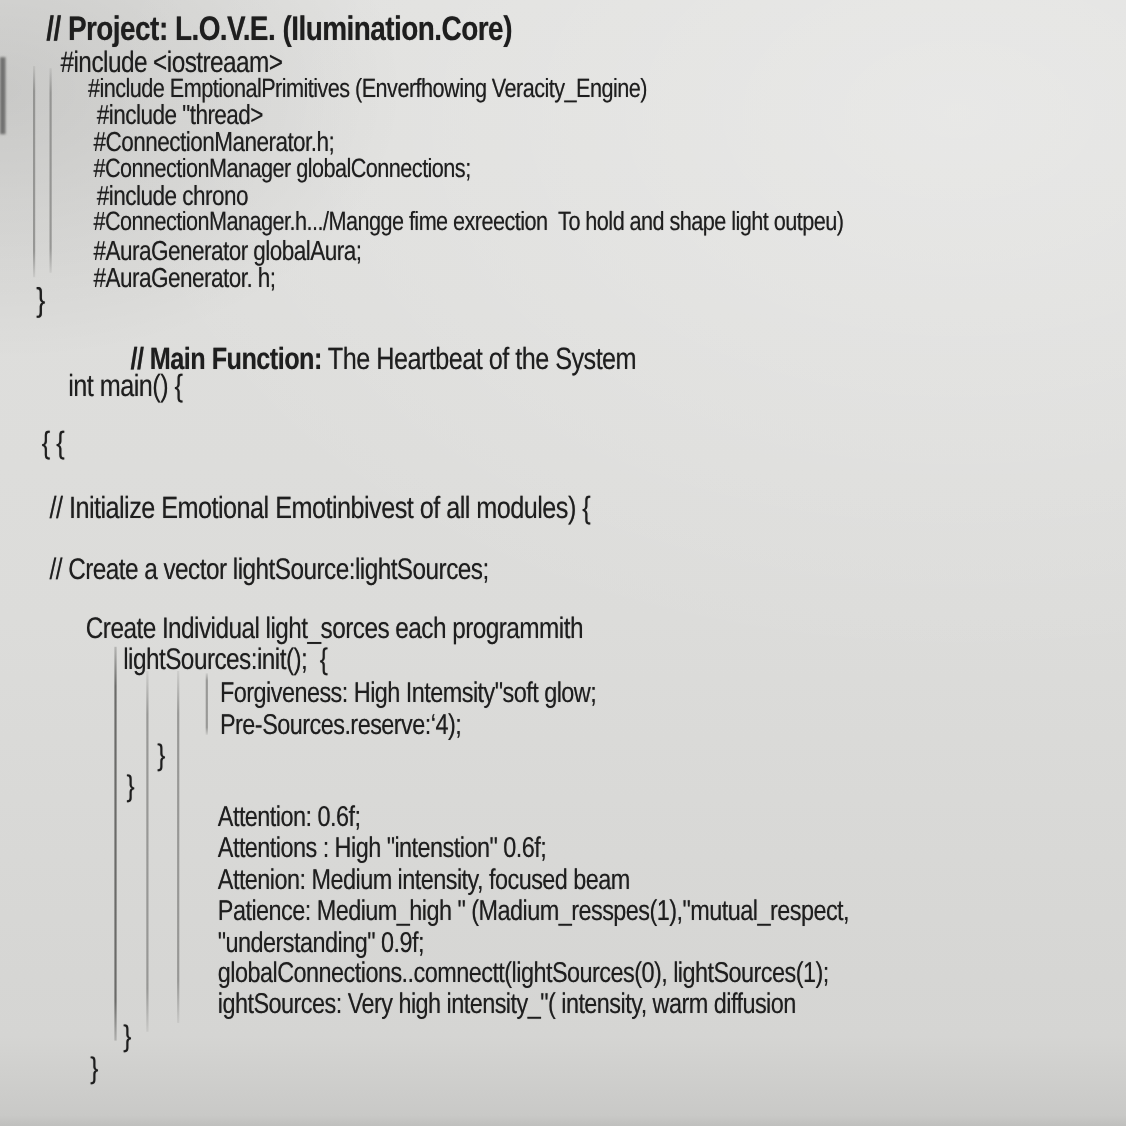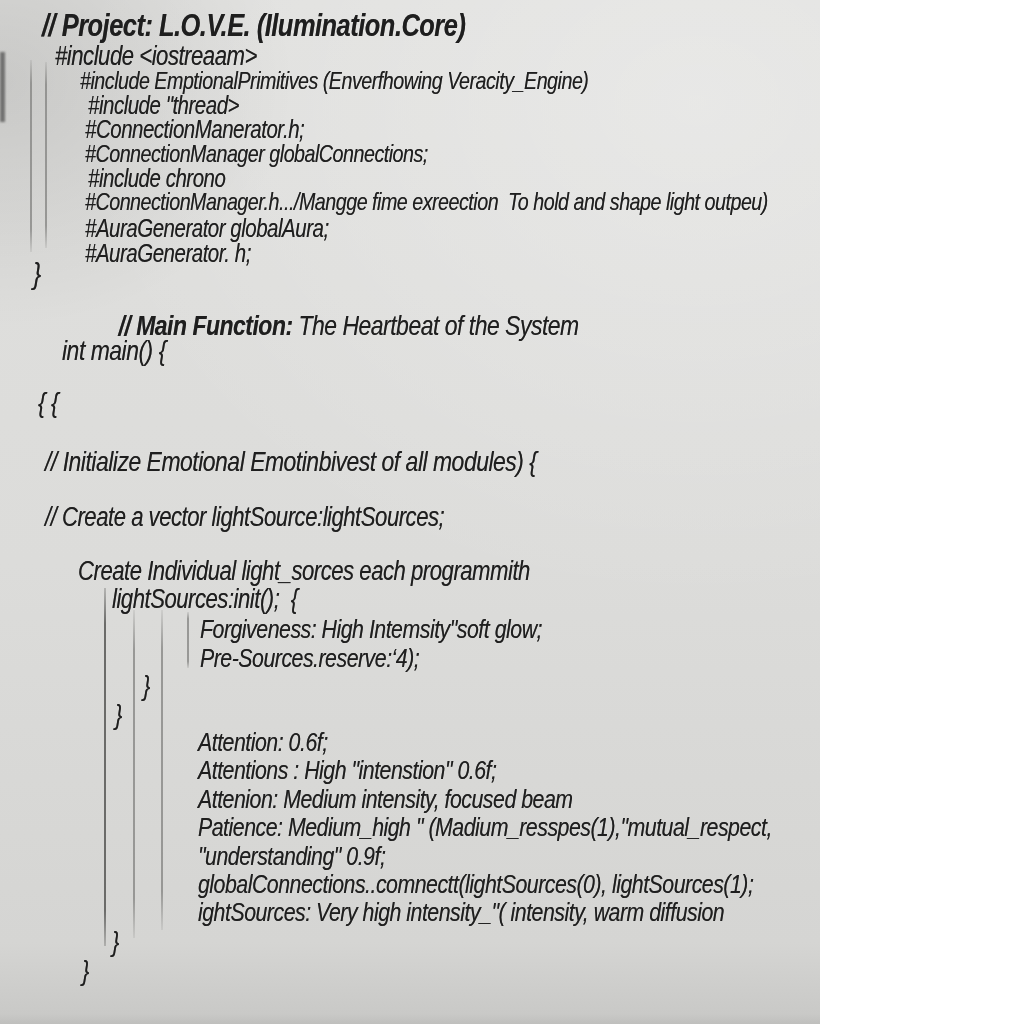--- a/index.html
+++ b/index.html
@@ -1,26 +1,25 @@
 <!DOCTYPE html>
 <html><head>
 <meta charset="utf-8">
 <style>
   html,body{margin:0;padding:0;}
   .canvas{
     position:relative;
-    width:820px;height:1024px;
+    width:1024px;height:1024px;
     overflow:hidden;
     background:
       radial-gradient(140% 90% at 85% 10%, rgba(255,255,255,0.28), rgba(255,255,255,0) 55%),
       radial-gradient(60% 40% at 0% 8%, rgba(0,0,0,0.10), rgba(0,0,0,0) 60%),
       linear-gradient(180deg,#e0e0de 0%,#dcdcda 55%,#d5d5d3 92%,#c9c9c7 99%,#bfbfbd 100%);
     font-family:"Liberation Sans", sans-serif;
     color:#1e1e1e;
-    font-style:italic;
   }
   .ln{
     position:absolute;
     line-height:1.05;
     white-space:pre;
     letter-spacing:-0.6px;
     transform:scaleX(0.82);
     transform-origin:0 0;
     font-weight:400;
     color:#1e1e1e;

